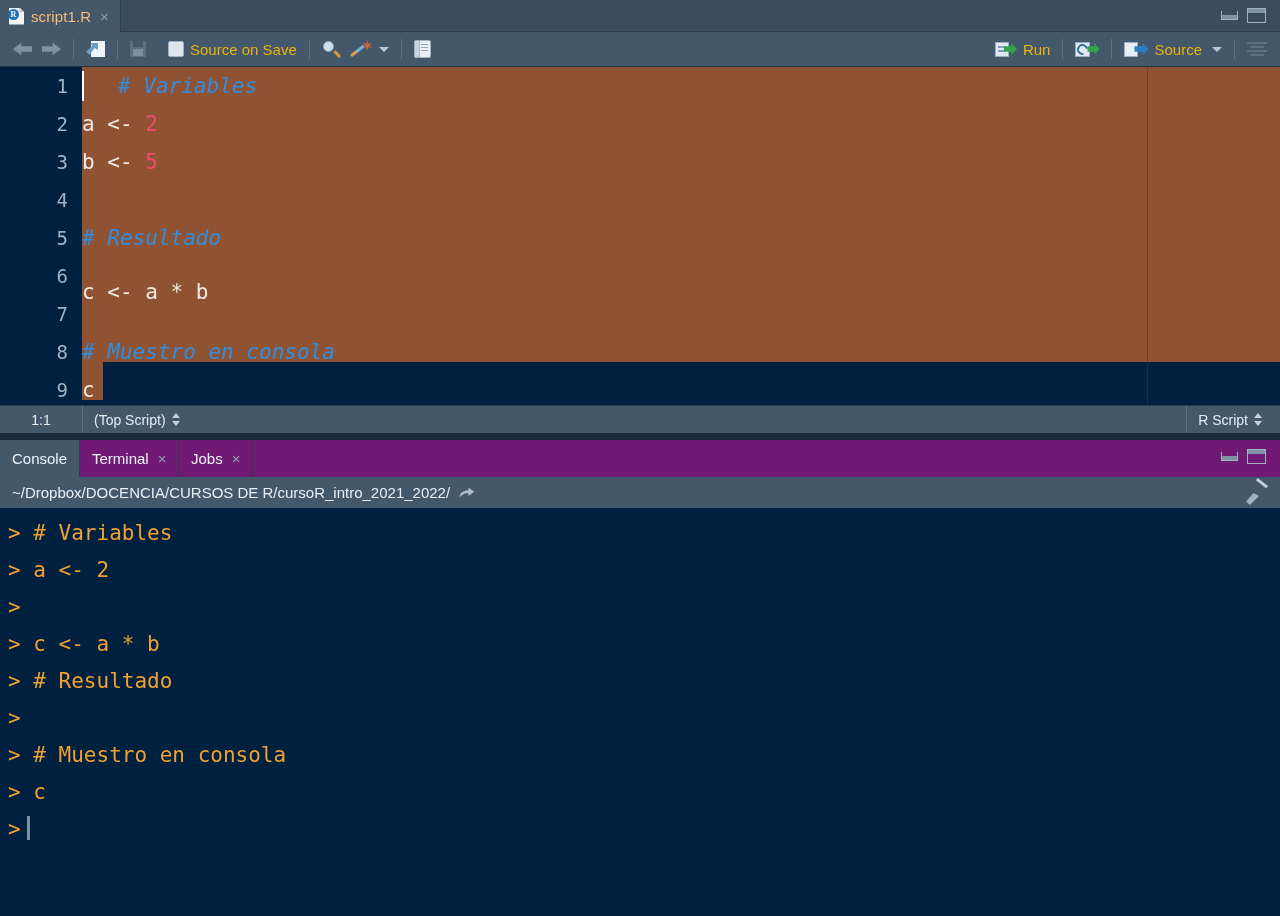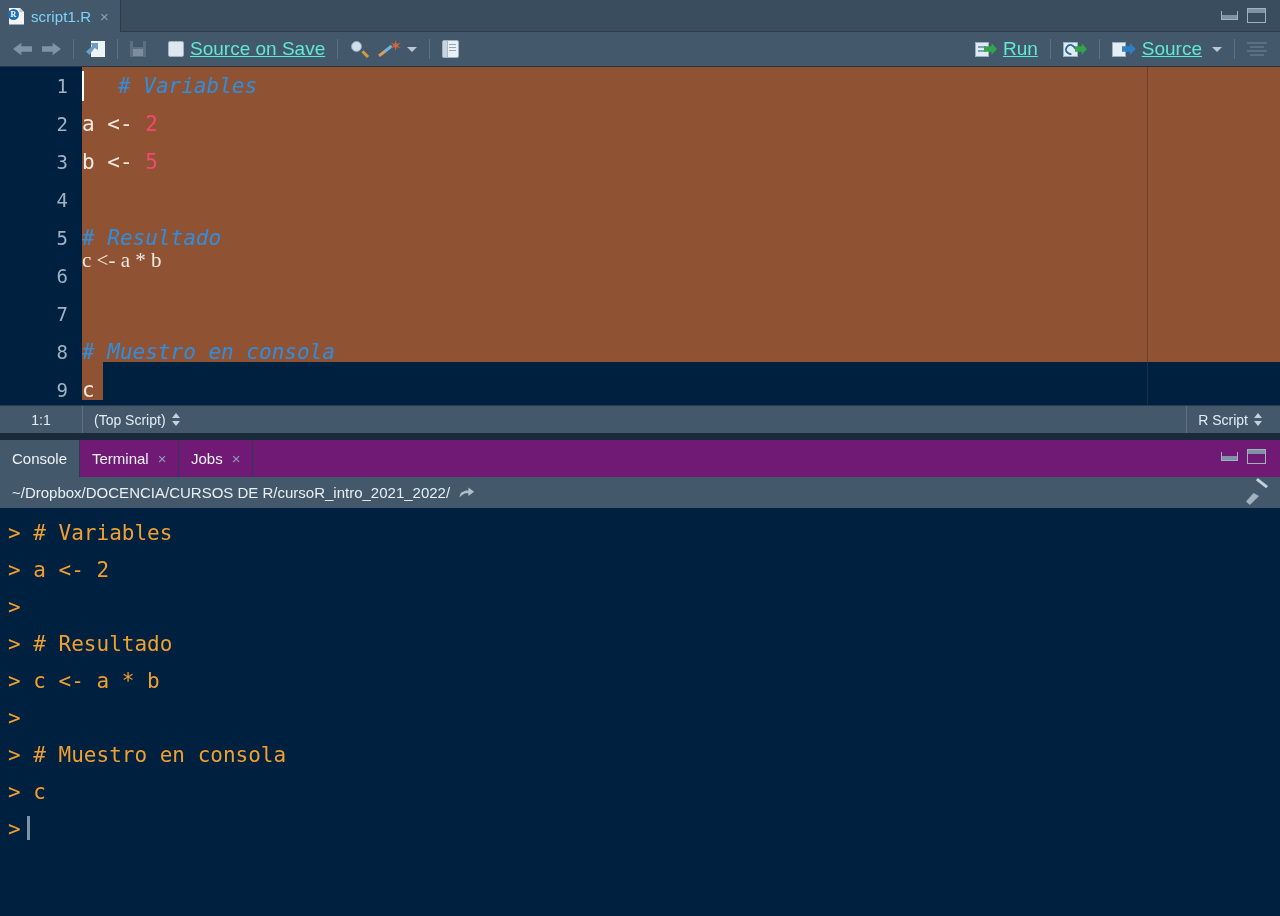--- a/index.html
+++ b/index.html
@@ -29,21 +29,21 @@
   }
   .src-tab {
     position: absolute; left: 0; top: 0; height: 32px;
     display: flex; align-items: center; gap: 7px;
     padding: 0 11px 0 9px;
     background: #44586b;
     border-right: 1px solid #2c3c4a;
     cursor: default;
   }
   .src-tab .tab-label {
-    font-size: 15px; color: #7dd3fc; letter-spacing: .1px;
+    font-size: 15px; color: #fdba74; letter-spacing: .1px;
     white-space: nowrap;
   }
   .tab-close {
     font-size: 15px; color: #8da2b3; line-height: 1;
     padding-left: 2px; cursor: pointer;
   }
   
   .r-doc-icon { position: relative; width: 15px; height: 17px; flex: 0 0 auto; }
   .r-doc-icon .page {
     position: absolute; inset: 0;
@@ -88,21 +88,21 @@
   }
   .tb-sep {
     width: 1px; height: 20px; background: #5e7184; margin: 0 7px;
     flex: 0 0 auto;
   }
   .tb-btn {
     display: flex; align-items: center; gap: 6px;
     height: 26px; padding: 0 5px;
     cursor: pointer; flex: 0 0 auto;
   }
-  .tb-btn .lbl { font-size: 19px; color: #5eead4; white-space: nowrap; text-decoration: underline; }
+  .tb-btn .lbl { font-size: 15px; color: #eab308; white-space: nowrap; }
 
   
   .arrow-left, .arrow-right {
     width: 19px; height: 14px; flex: 0 0 auto;
   }
   .arrow-left  { clip-path: polygon(0 50%, 44% 6%, 44% 31%, 100% 31%, 100% 69%, 44% 69%, 44% 94%); background: #7e93a4; }
   .arrow-right { clip-path: polygon(100% 50%, 56% 6%, 56% 31%, 0 31%, 0 69%, 56% 69%, 56% 94%); background: #7e93a4; }
 
   
   .icon-popout { position: relative; width: 19px; height: 16px; flex:0 0 auto; }
@@ -466,21 +466,21 @@
         <div class="sel-block"></div>
         <div class="sel-line9"></div>
         <div class="margin-col"></div>
         <div class="margin-col2"></div>
         <div class="edit-caret"></div>
       <div class="code-line" style="top: 0px; padding-left: 36px;"><span class="tok-comment"># Variables</span></div>
           <div class="code-line" style="top: 38px;"><span class="tok-plain">a &lt;- </span><span class="tok-num">2</span></div>
           <div class="code-line" style="top: 76px;"><span class="tok-plain">b &lt;- </span><span class="tok-num">5</span></div>
           <div class="code-line" style="top: 114px;"></div>
           <div class="code-line" style="top: 152px;"><span class="tok-comment"># Resultado</span></div>
-          <div class="code-line" style="top: 174px; font-family: Liberation Serif, serif;"><span class="tok-plain">c &lt;- a * b</span></div>
+          <div class="code-line" style="top: 206px;"><span class="tok-plain">c &lt;- a * b</span></div>
           <div class="code-line" style="top: 228px;"></div>
           <div class="code-line" style="top: 266px;"><span class="tok-comment"># Muestro en consola</span></div>
           <div class="code-line" style="top: 304px;"><span class="tok-plain">c</span></div>
         </div>
     </div>
 
     <div id="source-status">
       <div class="st-cell" style="width:82px; justify-content:center;">1:1</div>
       <div class="st-divider"></div>
       <div class="st-cell">
@@ -525,22 +525,22 @@
       <span class="icon-broom">
         <span class="bh"></span>
           <span class="bb"></span>
       </span>
     </div>
 
     <div id="console-output">
         <div class="con-line con-in">&gt; # Variables</div>
         <div class="con-line con-in">&gt; a &lt;- 2</div>
         <div class="con-line con-in">&gt;</div>
+        <div class="con-line con-in">&gt; c &lt;- a * b</div>
         <div class="con-line con-in">&gt; # Resultado</div>
-        <div class="con-line con-in">&gt; c &lt;- a * b</div>
         <div class="con-line con-in">&gt;</div>
         <div class="con-line con-in">&gt; # Muestro en consola</div>
         <div class="con-line con-in">&gt; c</div>
         <div class="con-line con-in">&gt;<span class="con-caret"></span></div>
       </div>
   </div>
 
 </div>
 
 </body></html>

